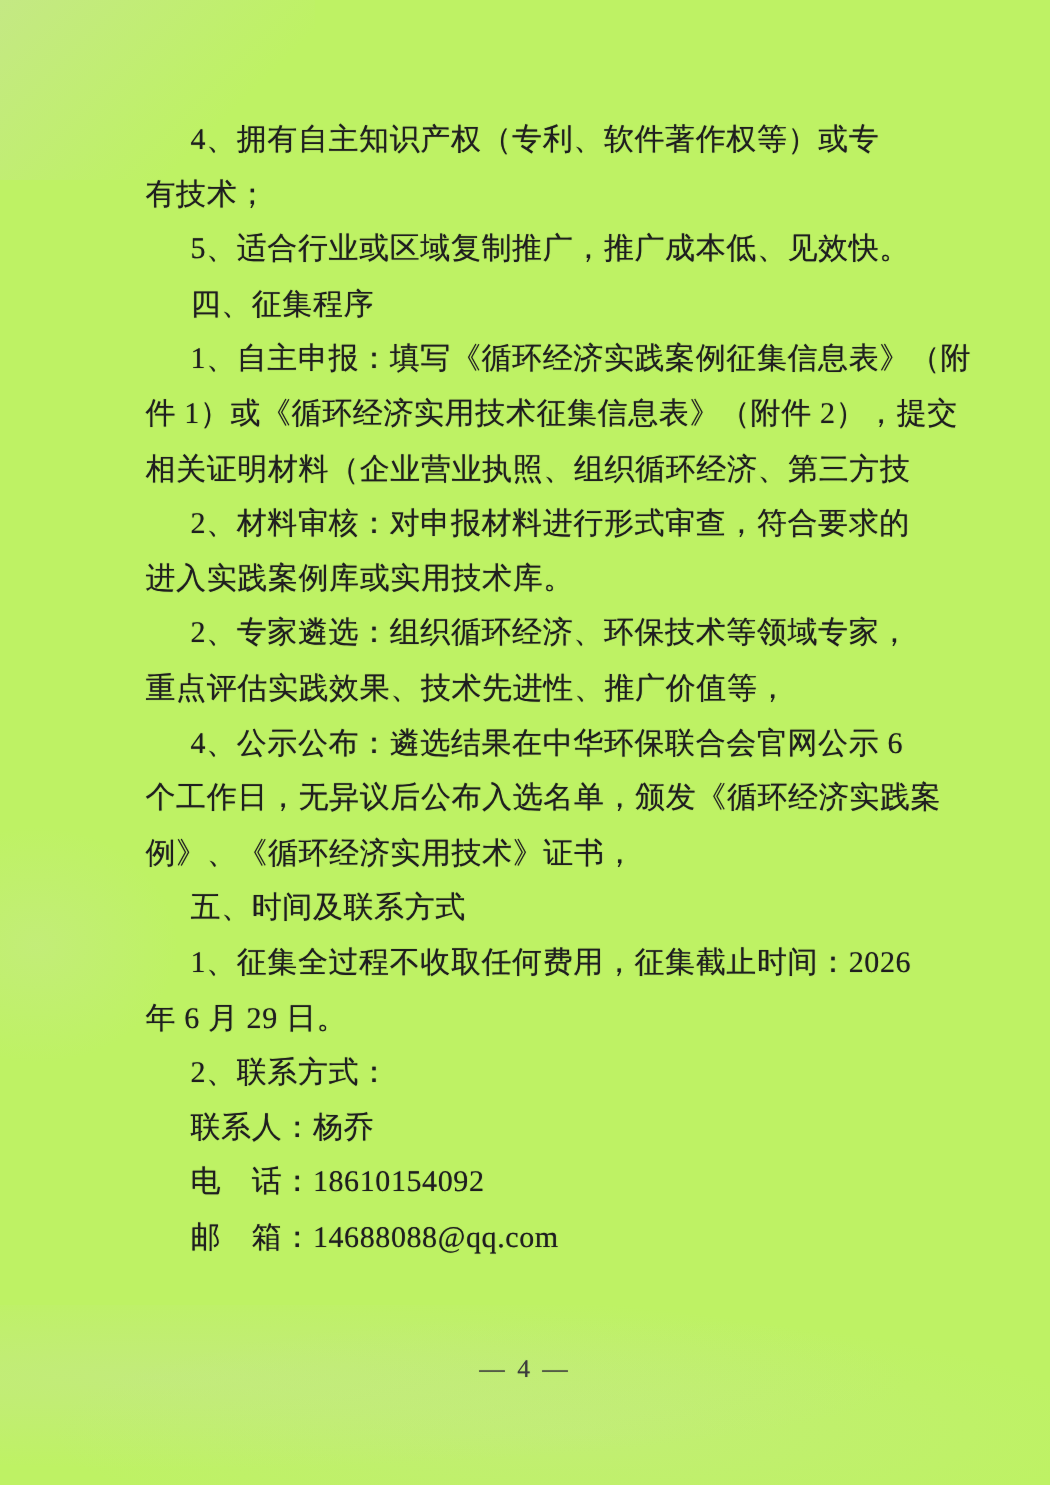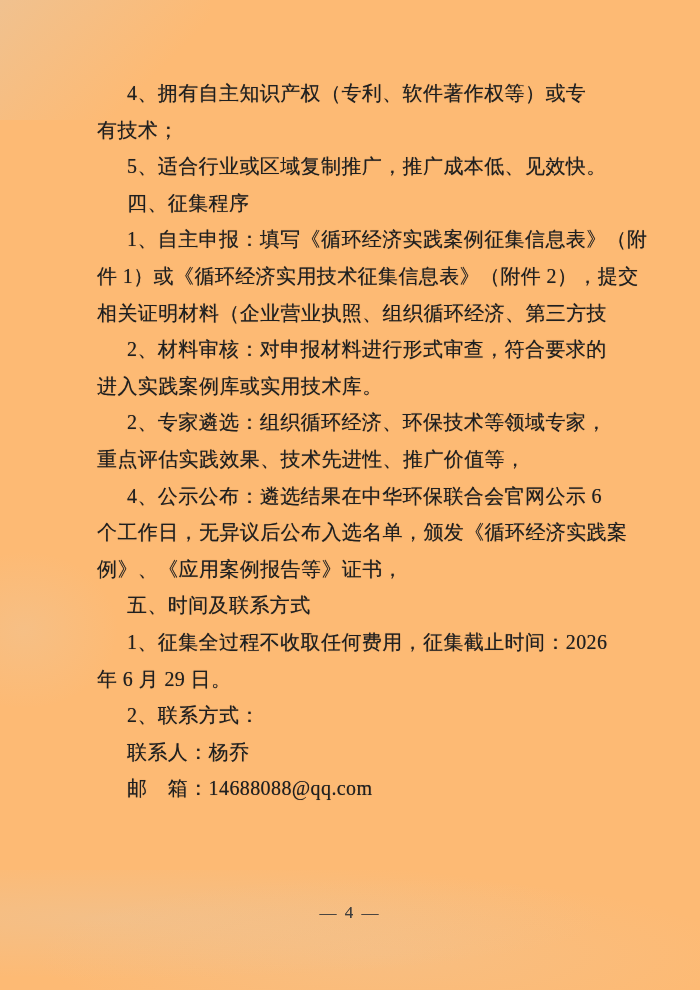--- a/index.html
+++ b/index.html
@@ -61,44 +61,45 @@
     font-size: 17px;
     line-height: 24px;
     color: #3c3c3c;
     letter-spacing: 2px;
     text-shadow: 0 0 0.6px rgba(60,60,60,0.6);
   }
 </style>
 </head>
 <body>
 
-<div class="page" style="background: #fdba74; color: rgb(31, 31, 31);">
+<div class="page" style="background: #bef264; color: rgb(31, 31, 31);">
   <div class="blotch tl"></div>
   <div class="blotch mid-left"></div>
   <div class="blotch bottom"></div>
 
   <div class="content" id="content">
       <div class="line indent">4、拥有自主知识产权（专利、软件著作权等）或专</div>
       <div class="line">有技术；</div>
       <div class="line indent">5、适合行业或区域复制推广，推广成本低、见效快。</div>
       <div class="line indent">四、征集程序</div>
       <div class="line indent">1、自主申报：填写《循环经济实践案例征集信息表》（附</div>
       <div class="line">件 1）或《循环经济实用技术征集信息表》（附件 2），提交</div>
       <div class="line">相关证明材料（企业营业执照、组织循环经济、第三方技</div>
       <div class="line indent">2、材料审核：对申报材料进行形式审查，符合要求的</div>
       <div class="line">进入实践案例库或实用技术库。</div>
       <div class="line indent">2、专家遴选：组织循环经济、环保技术等领域专家，</div>
       <div class="line">重点评估实践效果、技术先进性、推广价值等，</div>
       <div class="line indent">4、公示公布：遴选结果在中华环保联合会官网公示 6</div>
       <div class="line">个工作日，无异议后公布入选名单，颁发《循环经济实践案</div>
-      <div class="line">例》、《应用案例报告等》证书，</div>
+      <div class="line">例》、《循环经济实用技术》证书，</div>
       <div class="line indent">五、时间及联系方式</div>
       <div class="line indent">1、征集全过程不收取任何费用，征集截止时间：2026</div>
       <div class="line">年 6 月 29 日。</div>
       <div class="line indent">2、联系方式：</div>
       <div class="line indent">联系人：杨乔</div>
+      <div class="line indent">电　话：18610154092</div>
       <div class="line indent">邮　箱：14688088@qq.com</div>
     </div>
 
   <div class="footer">
     <span>— 4 —</span>
   </div>
 </div>
 
 </body></html>

